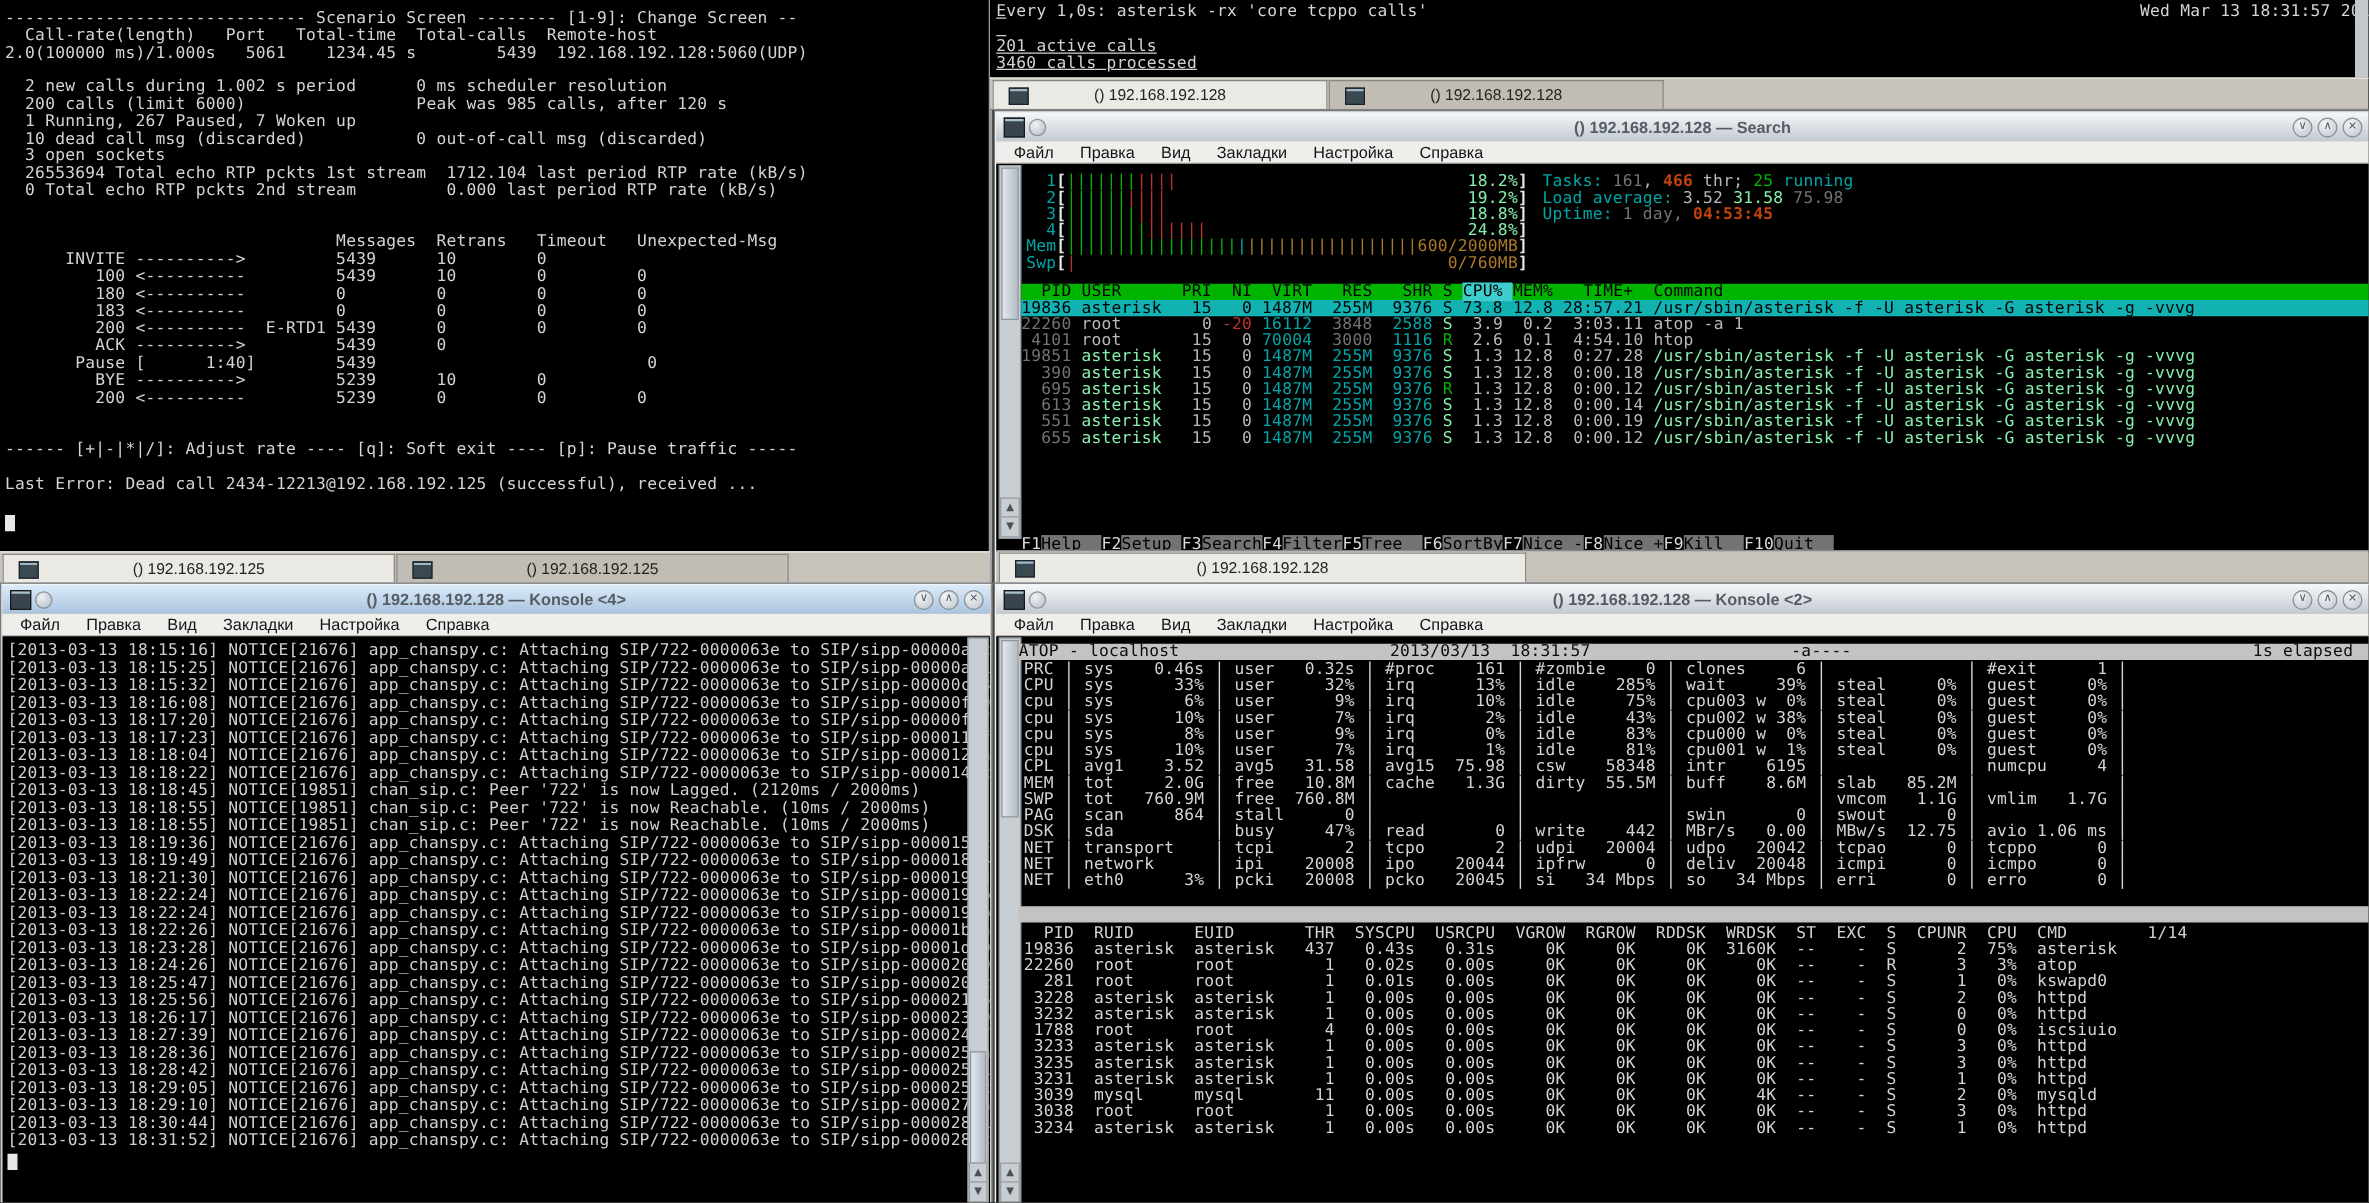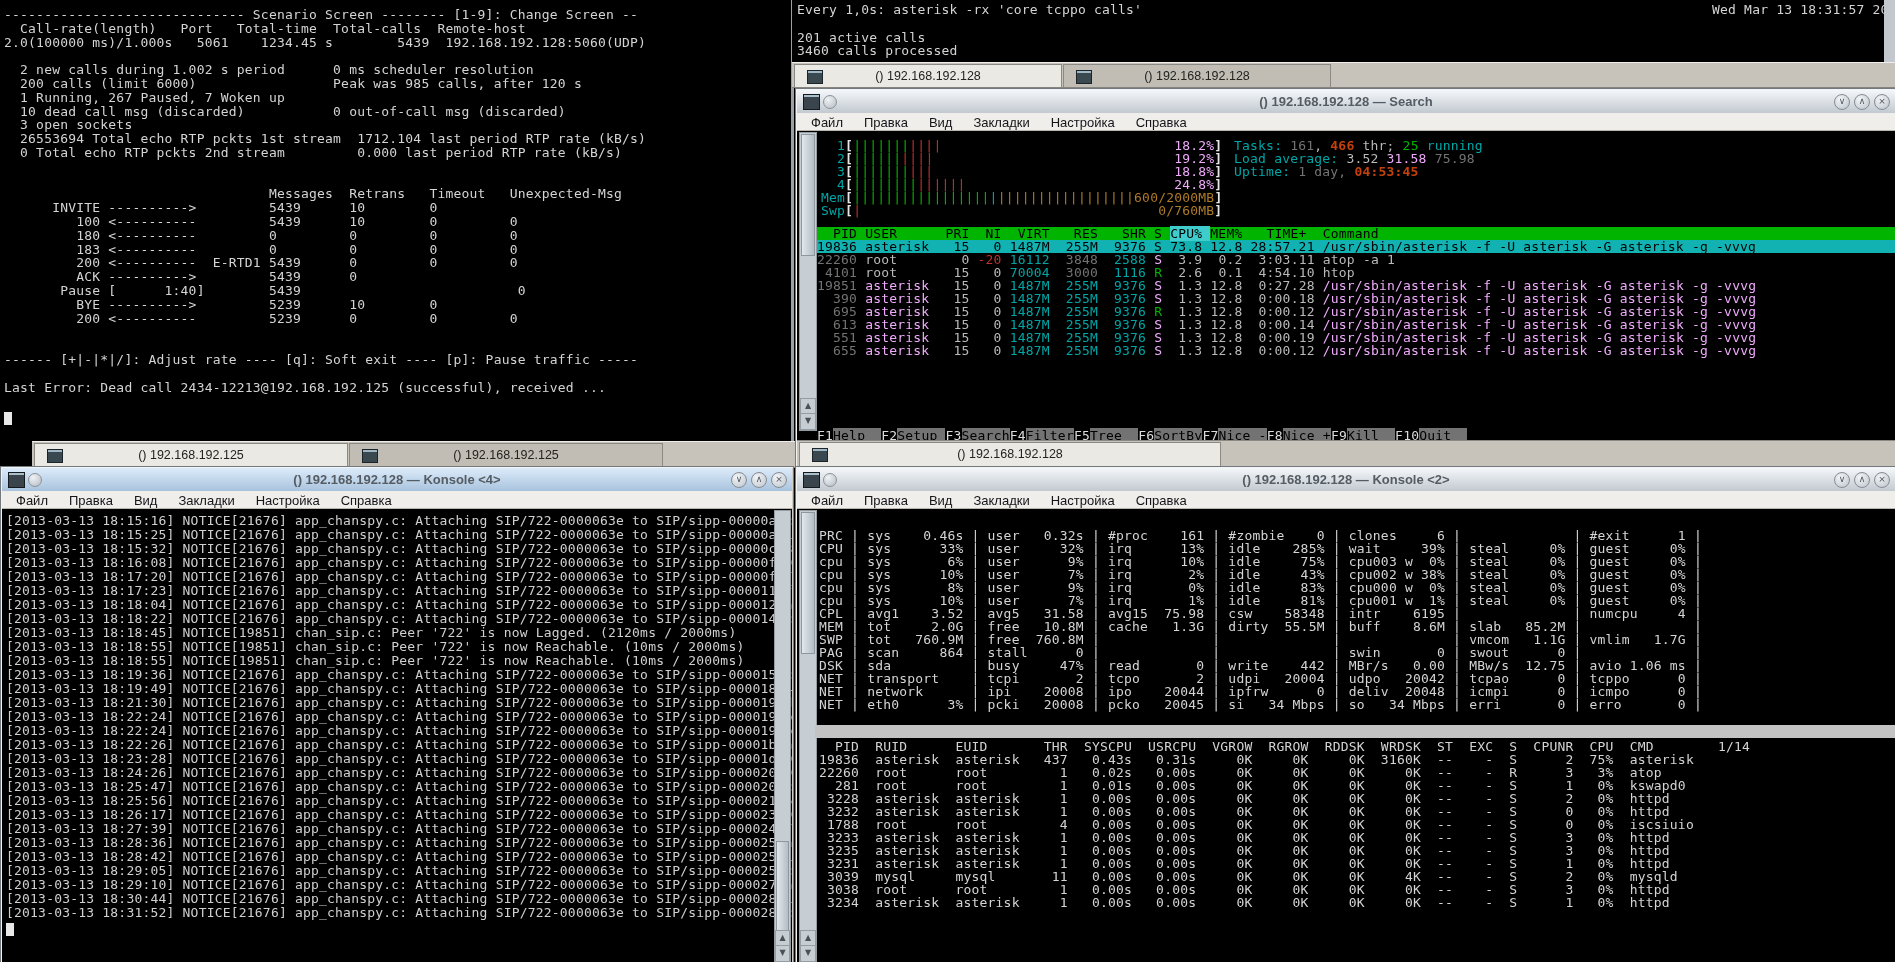--- a/index.html
+++ b/index.html
@@ -5,21 +5,21 @@
   html,body{margin:0;padding:0;background:#222;}
   #screen{position:relative;width:1895px;height:962px;background:#000;overflow:hidden;
           font-family:"Liberation Sans",sans-serif;}
   
   .term{position:absolute;margin:0;font:13px/13.8px "DejaVu Sans Mono",monospace;
         color:#d4d4d4;letter-spacing:.2px;white-space:pre;}
   .term.tight{line-height:13px;}
   .term.logs{line-height:14px;color:#d0d0d0;}
   .tl{white-space:pre;}
   
-  .s-t{color:#b9b9b9}.s-w{color:#737373}.s-g{color:#f0abfc}
+  .s-t{color:#b9b9b9}.s-w{color:#737373}.s-g{color:#86efac}
   .s-c{color:#00a6a6}.s-cb{color:#c2410c;font-weight:bold}
   .s-grn{color:#00b400}.s-red{color:#c03030}.s-org{color:#ad7a2a}
   .s-wb{color:#e8e8e8;font-weight:bold}
   .rowsel{background:#13b2b2;color:#000;width:1080px;}
   .rowsel span{color:#000 !important}
   .rowhdr{background:#00b400;color:#000;width:1080px;}
   .s-hh{color:#000}.s-hsel{background:#3ecccc;color:#000}
   .s-fk{color:#dcdcdc}.s-fl{background:#737373;color:#000}
   .revbar{position:absolute;background:#c3c3c3;color:#0b0b0b;
           font:13px/13px "DejaVu Sans Mono",monospace;letter-spacing:.2px;white-space:pre;}
@@ -67,35 +67,35 @@
 <body>
 
 <div id="screen">
 
   <div class="termarea" style="left:0;top:0;width:792px;height:441px;">
     <pre class="term" style="left:4px;top:8px;"><div class="tl">------------------------------ Scenario Screen -------- [1-9]: Change Screen --</div><div class="tl">  Call-rate(length)   Port   Total-time  Total-calls  Remote-host</div><div class="tl">2.0(100000 ms)/1.000s   5061    1234.45 s        5439  192.168.192.128:5060(UDP)</div><div class="tl">&nbsp;</div><div class="tl">  2 new calls during 1.002 s period      0 ms scheduler resolution</div><div class="tl">  200 calls (limit 6000)                 Peak was 985 calls, after 120 s</div><div class="tl">  1 Running, 267 Paused, 7 Woken up</div><div class="tl">  10 dead call msg (discarded)           0 out-of-call msg (discarded)</div><div class="tl">  3 open sockets</div><div class="tl">  26553694 Total echo RTP pckts 1st stream  1712.104 last period RTP rate (kB/s)</div><div class="tl">  0 Total echo RTP pckts 2nd stream         0.000 last period RTP rate (kB/s)</div><div class="tl">&nbsp;</div><div class="tl">&nbsp;</div><div class="tl">                                 Messages  Retrans   Timeout   Unexpected-Msg</div><div class="tl">      INVITE ----------&gt;         5439      10        0</div><div class="tl">         100 &lt;----------         5439      10        0         0</div><div class="tl">         180 &lt;----------         0         0         0         0</div><div class="tl">         183 &lt;----------         0         0         0         0</div><div class="tl">         200 &lt;----------  E-RTD1 5439      0         0         0</div><div class="tl">         ACK ----------&gt;         5439      0</div><div class="tl">       Pause [      1:40]        5439                           0</div><div class="tl">         BYE ----------&gt;         5239      10        0</div><div class="tl">         200 &lt;----------         5239      0         0         0</div><div class="tl">&nbsp;</div><div class="tl">&nbsp;</div><div class="tl">------ [+|-|*|/]: Adjust rate ---- [q]: Soft exit ---- [p]: Pause traffic -----</div><div class="tl">&nbsp;</div><div class="tl">Last Error: Dead call 2434-12213@192.168.192.125 (successful), received ...</div></pre>
     <div class="cursor" style="left:4px;top:412px;"></div>
   </div>
   <div class="divider" style="left:791px;top:0;width:3px;height:466px;"></div>
 
-  <div class="tabstrip" style="left:0;top:441px;width:792px;height:25px;margin-left:32px;">
+  <div class="tabstrip" style="left:0;top:441px;width:792px;height:25px;">
       <div class="tab active" style="left: 2px; width: 312px;">
         <div class="tabicon"></div>
         <div class="tablabel">() 192.168.192.125</div>
       </div>
       <div class="tab" style="left: 317px; width: 312px;">
         <div class="tabicon"></div>
         <div class="tablabel">() 192.168.192.125</div>
       </div>
     </div>
 
   <div class="termarea" style="left:792px;top:0;width:1103px;height:62px;">
     <pre class="term" style="left:5px;top:3px;">Every 1,0s: asterisk -rx 'core tcppo calls'</pre>
     <pre class="term" style="left:920px;top:3px;">Wed Mar 13 18:31:57 2013</pre>
-    <pre class="term" style="left:5px;top:3px;"><div class="tl">&nbsp;</div><div class="tl">&nbsp;</div><div class="tl">201 active calls</div><div class="tl">3460 calls processed</div></pre>
+    <pre class="term" style="left:5px;top:3px;text-decoration:underline;"><div class="tl">&nbsp;</div><div class="tl">&nbsp;</div><div class="tl">201 active calls</div><div class="tl">3460 calls processed</div></pre>
     <div style="position:absolute;right:0;top:0;width:11px;height:62px;background:#c2c8cd;"></div>
   </div>
 
   <div class="tabstrip" style="left:792px;top:62px;width:1103px;height:24px;">
       <div class="tab active" style="left: 2px; width: 266px;">
         <div class="tabicon"></div>
         <div class="tablabel">() 192.168.192.128</div>
       </div>
       <div class="tab" style="left: 271px; width: 266px;">
         <div class="tabicon"></div>
@@ -169,19 +169,20 @@
           <div class="wbtn">×</div>
         </div>
     </div>
     <div class="menubar"><span>Файл</span><span>Правка</span><span>Вид</span><span>Закладки</span><span>Настройка</span><span>Справка</span></div>
     <div class="termarea" style="left:1px;top:42px;right:1px;bottom:1px;">
       <div class="sb" style="left:2px;top:1px;width:16px;height:451px;">
         <div class="sbthumb" style="top:1px;height:140px;"></div>
         <div class="sbbtn" style="bottom:15px;">▲</div>
         <div class="sbbtn" style="bottom:0;">▼</div>
       </div>
+      <div class="revbar" style="left:18px;right:0;top:6px;height:13px;">ATOP - localhost                     2013/03/13  18:31:57                    -a----                                        1s elapsed</div>
       <pre class="term tight" style="left:22px;top:20px;" id="atop-stats"><div class="tl">PRC | sys    0.46s | user   0.32s | #proc    161 | #zombie    0 | clones     6 |              | #exit      1 |</div><div class="tl">CPU | sys      33% | user     32% | irq      13% | idle    285% | wait     39% | steal     0% | guest     0% |</div><div class="tl">cpu | sys       6% | user      9% | irq      10% | idle     75% | cpu003 w  0% | steal     0% | guest     0% |</div><div class="tl">cpu | sys      10% | user      7% | irq       2% | idle     43% | cpu002 w 38% | steal     0% | guest     0% |</div><div class="tl">cpu | sys       8% | user      9% | irq       0% | idle     83% | cpu000 w  0% | steal     0% | guest     0% |</div><div class="tl">cpu | sys      10% | user      7% | irq       1% | idle     81% | cpu001 w  1% | steal     0% | guest     0% |</div><div class="tl">CPL | avg1    3.52 | avg5   31.58 | avg15  75.98 | csw    58348 | intr    6195 |              | numcpu     4 |</div><div class="tl">MEM | tot     2.0G | free   10.8M | cache   1.3G | dirty  55.5M | buff    8.6M | slab   85.2M |              |</div><div class="tl">SWP | tot   760.9M | free  760.8M |              |              |              | vmcom   1.1G | vmlim   1.7G |</div><div class="tl">PAG | scan     864 | stall      0 |              |              | swin       0 | swout      0 |              |</div><div class="tl">DSK | sda          | busy     47% | read       0 | write    442 | MBr/s   0.00 | MBw/s  12.75 | avio 1.06 ms |</div><div class="tl">NET | transport    | tcpi       2 | tcpo       2 | udpi   20004 | udpo   20042 | tcpao      0 | tcppo      0 |</div><div class="tl">NET | network      | ipi    20008 | ipo    20044 | ipfrw      0 | deliv  20048 | icmpi      0 | icmpo      0 |</div><div class="tl">NET | eth0      3% | pcki   20008 | pcko   20045 | si   34 Mbps | so   34 Mbps | erri       0 | erro       0 |</div></pre>
       <div class="revbar" style="left:18px;right:0;top:216px;height:13px;"></div>
       <pre class="term tight" style="left:22px;top:231px;" id="atop-proc"><div class="tl">  PID  RUID      EUID       THR  SYSCPU  USRCPU  VGROW  RGROW  RDDSK  WRDSK  ST  EXC  S  CPUNR  CPU  CMD        1/14</div><div class="tl">19836  asterisk  asterisk   437   0.43s   0.31s     0K     0K     0K  3160K  --    -  S      2  75%  asterisk</div><div class="tl">22260  root      root         1   0.02s   0.00s     0K     0K     0K     0K  --    -  R      3   3%  atop</div><div class="tl">  281  root      root         1   0.01s   0.00s     0K     0K     0K     0K  --    -  S      1   0%  kswapd0</div><div class="tl"> 3228  asterisk  asterisk     1   0.00s   0.00s     0K     0K     0K     0K  --    -  S      2   0%  httpd</div><div class="tl"> 3232  asterisk  asterisk     1   0.00s   0.00s     0K     0K     0K     0K  --    -  S      0   0%  httpd</div><div class="tl"> 1788  root      root         4   0.00s   0.00s     0K     0K     0K     0K  --    -  S      0   0%  iscsiuio</div><div class="tl"> 3233  asterisk  asterisk     1   0.00s   0.00s     0K     0K     0K     0K  --    -  S      3   0%  httpd</div><div class="tl"> 3235  asterisk  asterisk     1   0.00s   0.00s     0K     0K     0K     0K  --    -  S      3   0%  httpd</div><div class="tl"> 3231  asterisk  asterisk     1   0.00s   0.00s     0K     0K     0K     0K  --    -  S      1   0%  httpd</div><div class="tl"> 3039  mysql     mysql       11   0.00s   0.00s     0K     0K     0K     4K  --    -  S      2   0%  mysqld</div><div class="tl"> 3038  root      root         1   0.00s   0.00s     0K     0K     0K     0K  --    -  S      3   0%  httpd</div><div class="tl"> 3234  asterisk  asterisk     1   0.00s   0.00s     0K     0K     0K     0K  --    -  S      1   0%  httpd</div></pre>
     </div>
   </div>
 
 </div>
 
 </body></html>

